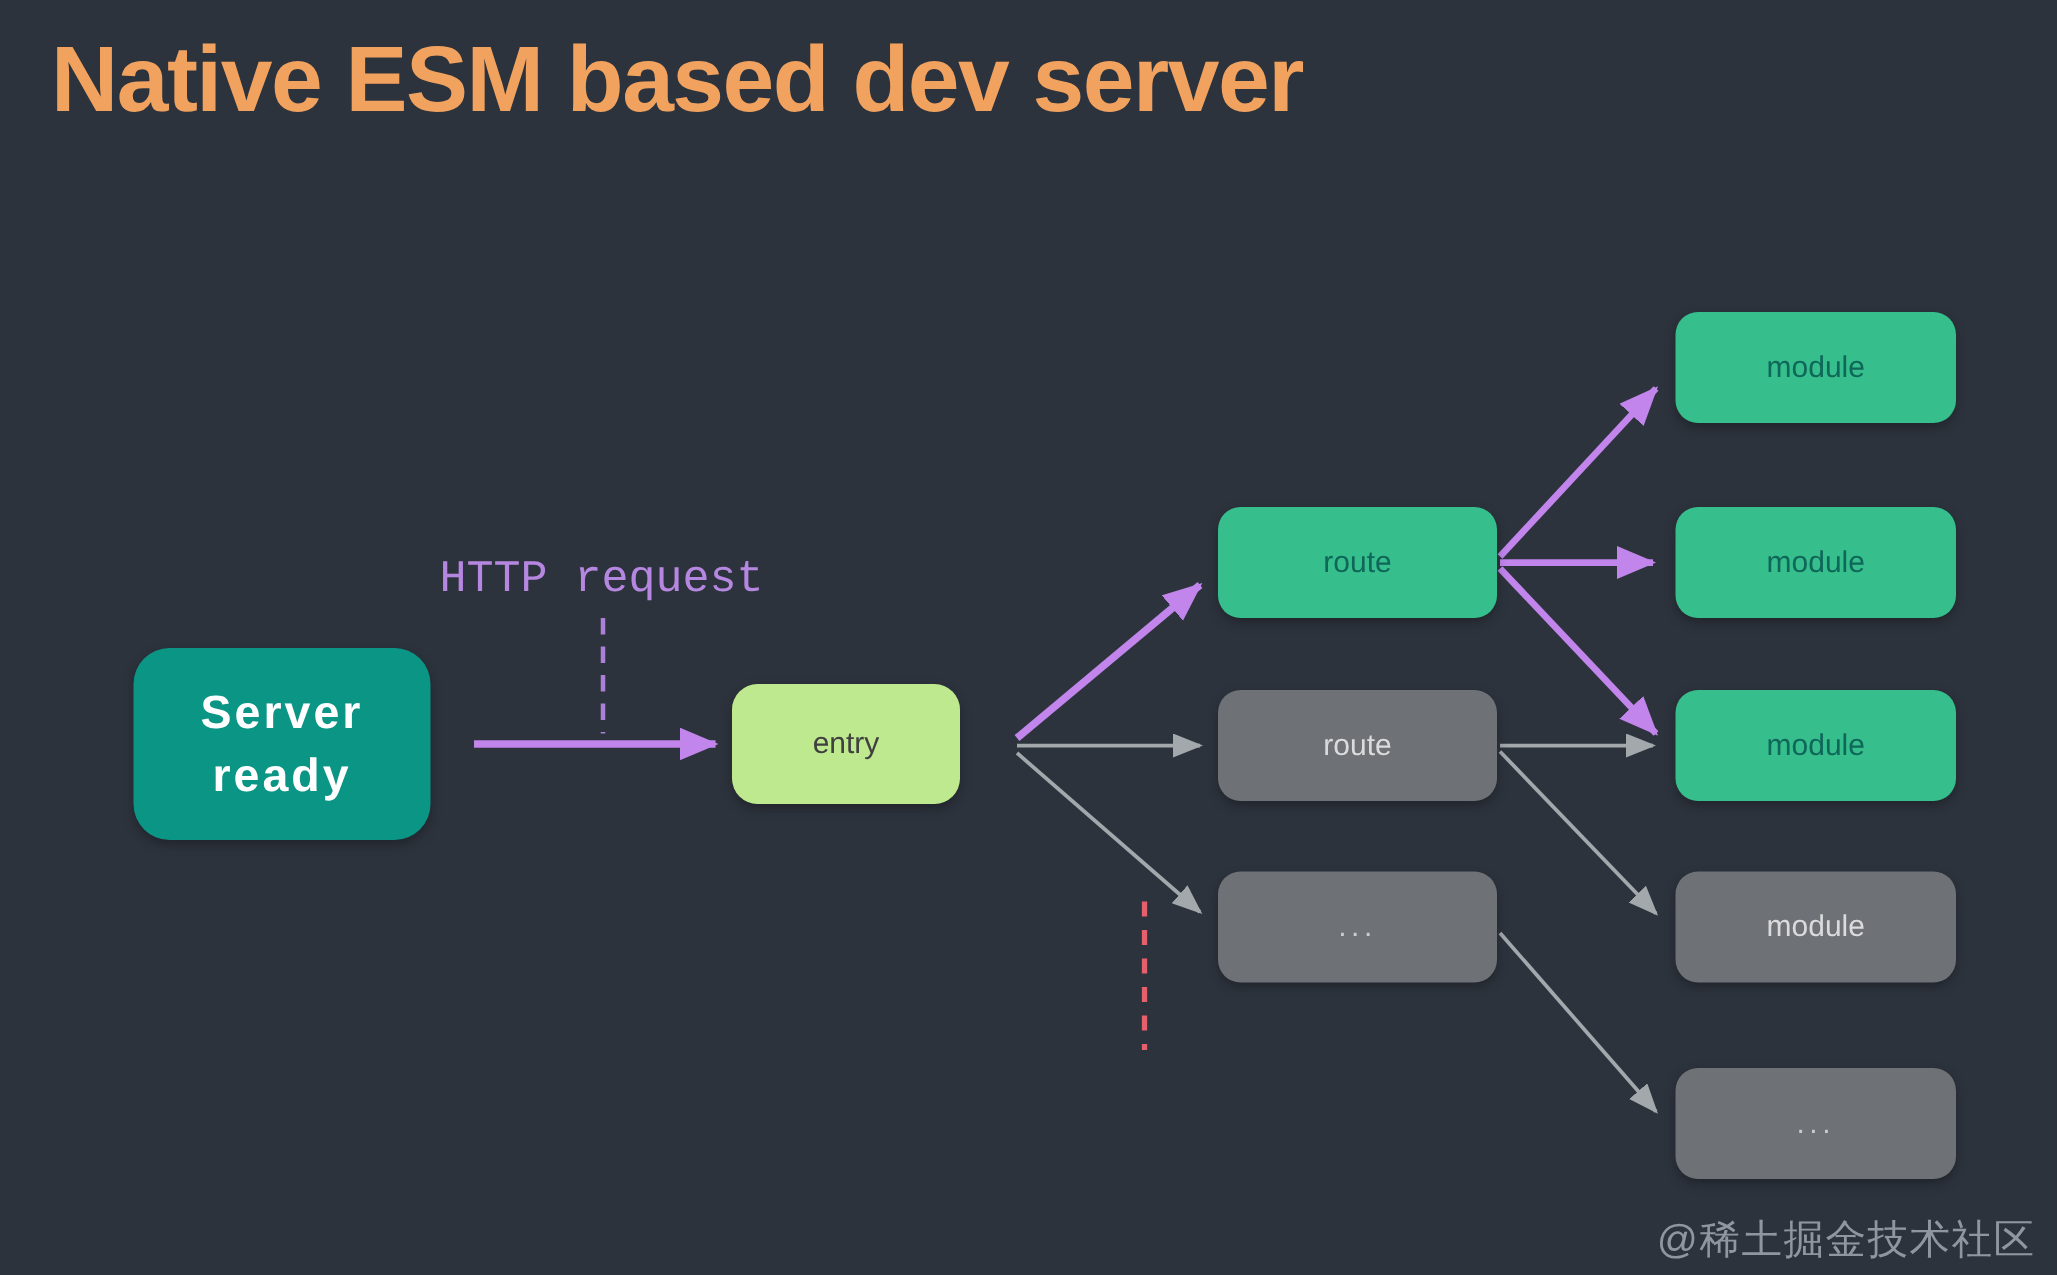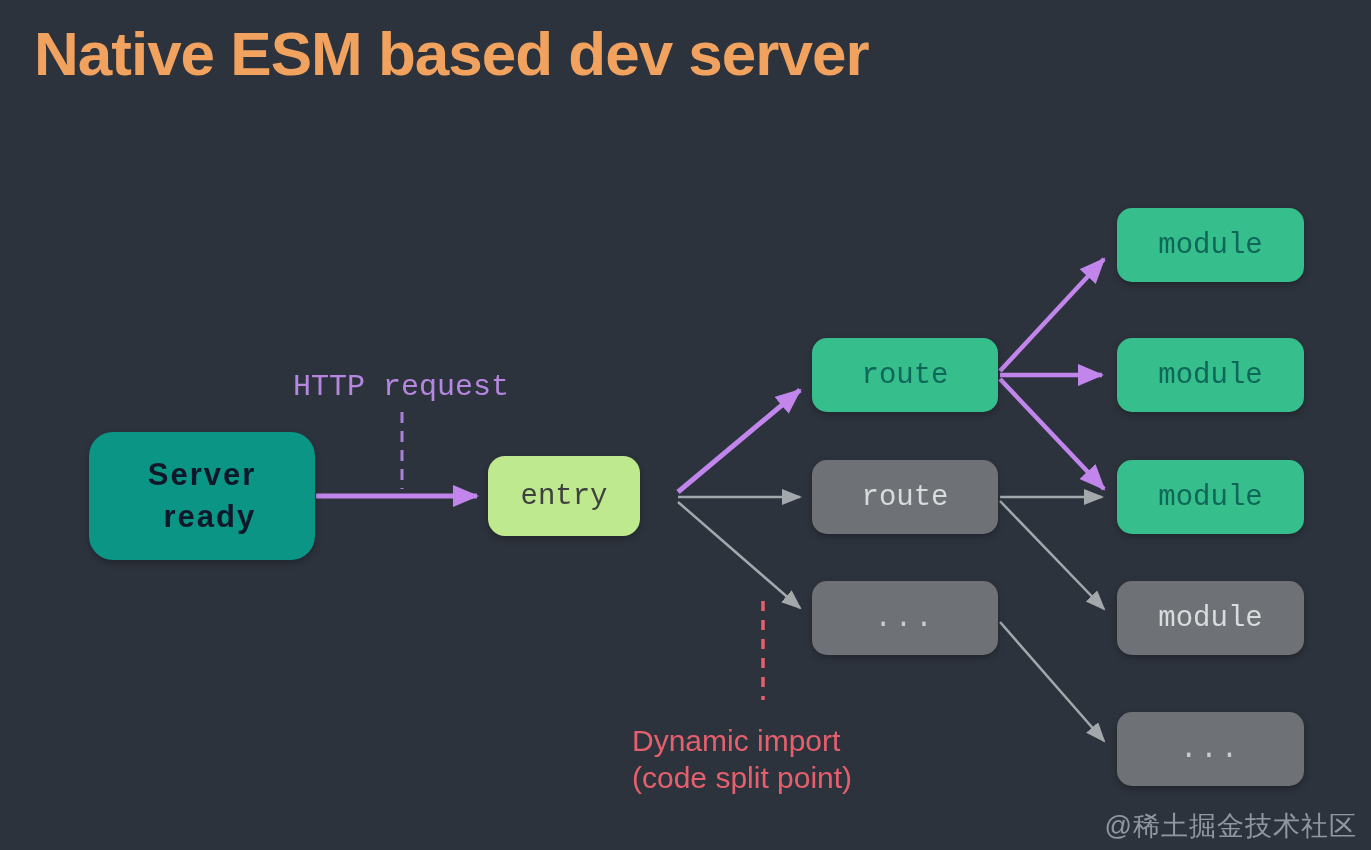--- a/index.html
+++ b/index.html
@@ -26,35 +26,35 @@
     left: 0; top: 0;
     width: 1371px; height: 850px;
   }
   .node {
     position: absolute;
     display: flex;
     align-items: center;
     justify-content: center;
     border-radius: 15px;
     box-shadow: 0 3px 7px rgba(0,0,0,0.28);
-    font-family: Liberation Mono, monospace;
-    font-size: 29px;
+    font-family: Liberation Sans, sans-serif;
+    font-size: 20px;
   }
   .node.server {
-    left: 89px; top: 432px; width: 226px; height: 128px;
+    left: 89px; top: 432px; width: 198px; height: 128px;
     background: #0a9585;
     border-radius: 24px;
-    color: #0f172a;
+    color: #ffffff;
     font-family: "Liberation Sans", sans-serif;
     font-weight: bold;
     font-size: 31px;
     letter-spacing: 2px;
     line-height: 1.35;
     white-space: pre-line;
-    text-align: right;
+    text-align: center;
   }
   .node.entry {
     left: 488px; top: 456px; width: 152px; height: 80px;
     background: #bee98e;
     color: #404040;
     border-radius: 17px;
   }
   .node.green { background: #36bf8c; color: #0e6758; }
   .node.gray  { background: #6e7175; color: #d9dbdd; }
   .node.dots  { color: #c9cccf; letter-spacing: 3px; }
@@ -121,19 +121,15 @@
   <div class="node green pos-route1">route</div>
   <div class="node gray pos-route2">route</div>
   <div class="node gray dots pos-dots1">...</div>
   <div class="node green pos-mod1">module</div>
   <div class="node green pos-mod2">module</div>
   <div class="node green pos-mod3">module</div>
   <div class="node gray pos-mod4">module</div>
   <div class="node gray dots pos-dots2">...</div>
 
   <div class="anno http">HTTP request</div>
-  <div class="anno dynamic">
-    <div>Dynamic import</div>
-    <div>(code split point)</div>
-  </div>
 
   <div class="watermark">@稀土掘金技术社区</div>
 </div>
 
 </body></html>

